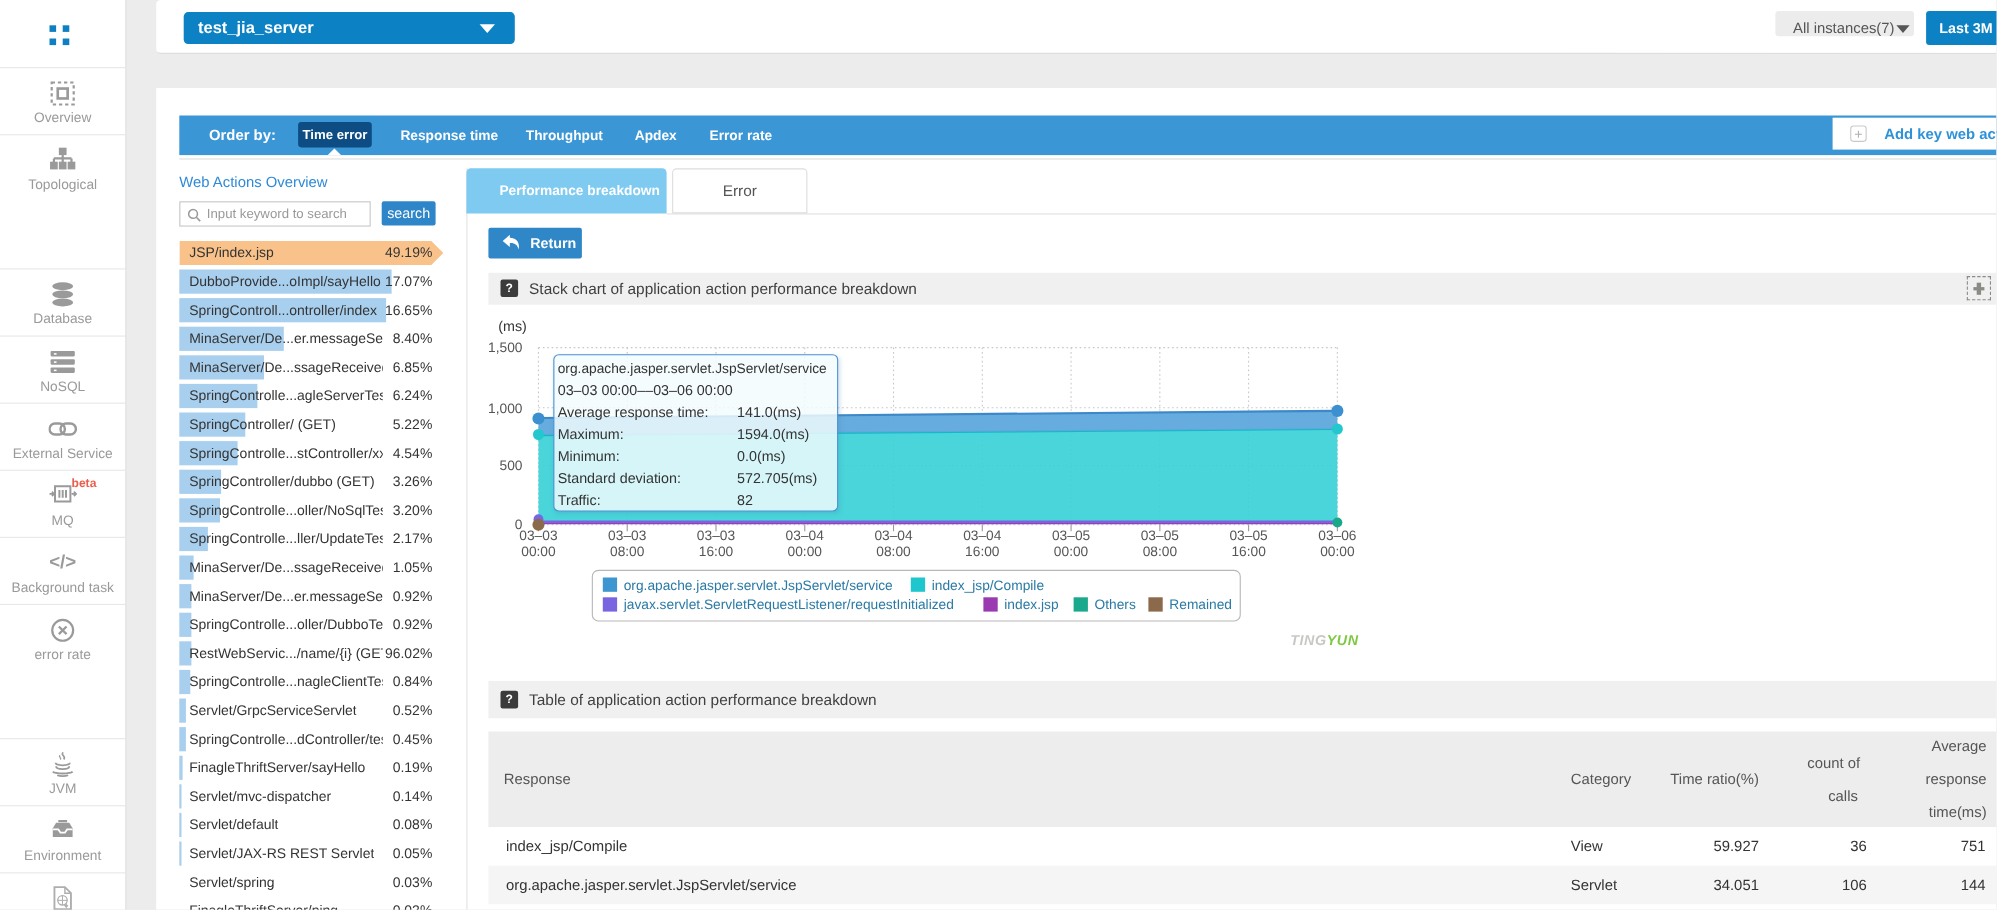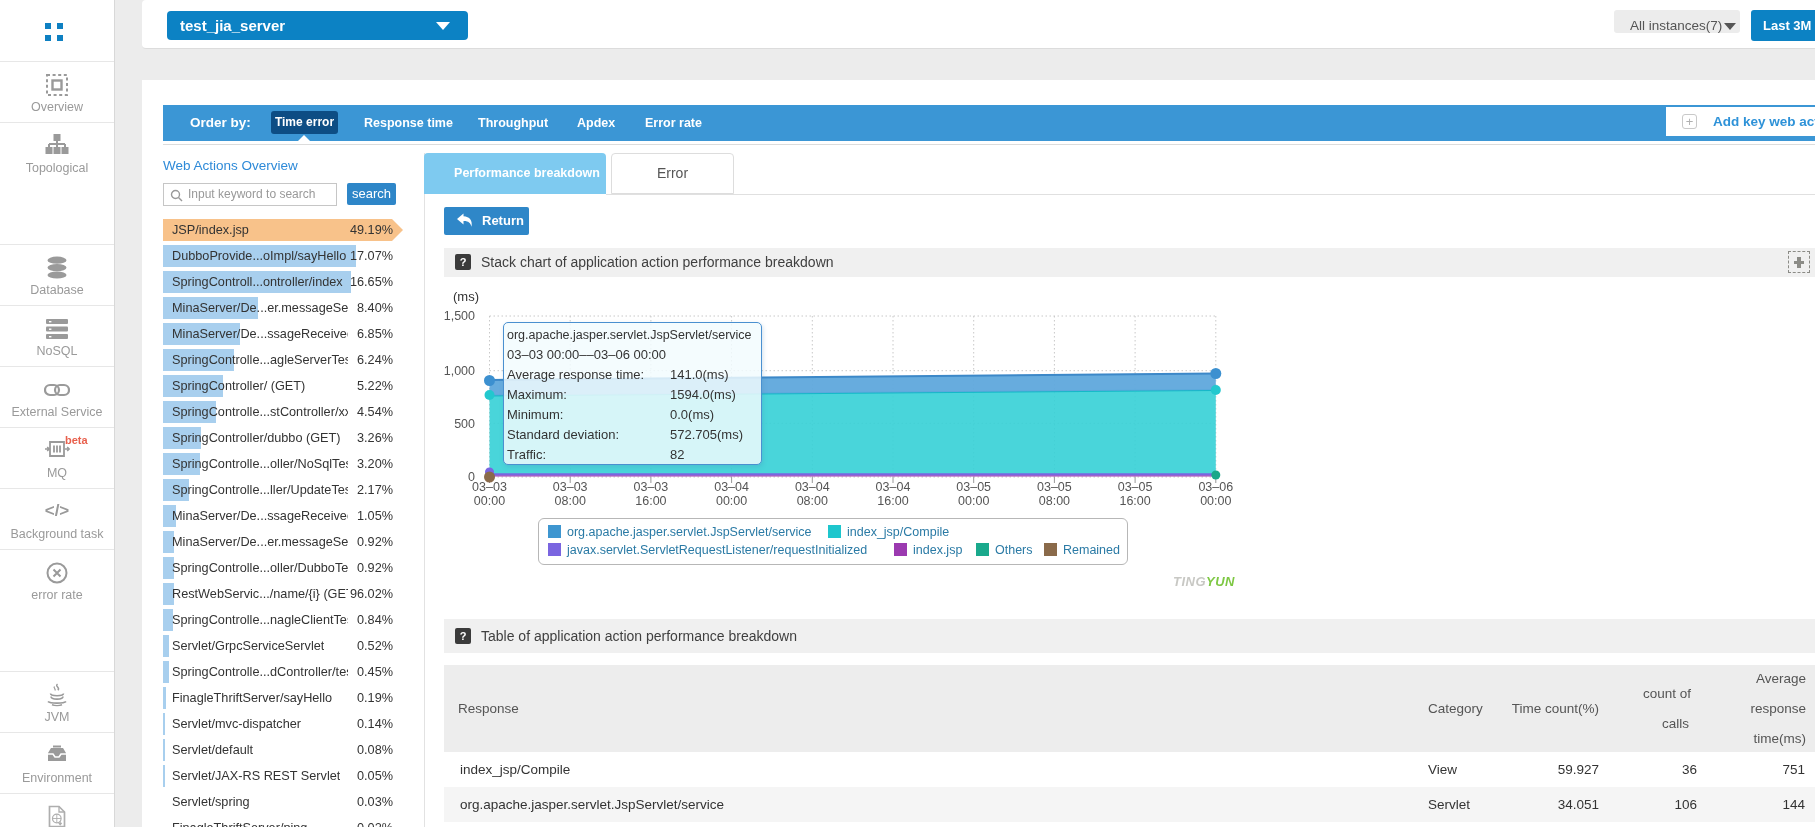--- a/index.html
+++ b/index.html
@@ -499,21 +499,21 @@
   <div id="tingyun">TING<b>YUN</b></div>
 
   <div class="secbar" style="top:539px;height:34px;line-height:34px;">
     <span class="qico" style="top:9px;">?</span>
     <span style="margin-left:37px;">Table of application action performance breakdown</span>
   </div>
 
   <div id="thead">
     <div style="left:14px; top:36px;">Response</div>
     <div style="left:984px; top:36px;">Category</div>
-    <div style="left:1000px; top:36px; width:155px; text-align:right;">Time count(%)</div>
+    <div style="left:1000px; top:36px; width:155px; text-align:right;">Time ratio(%)</div>
     <div style="left:1100px; top:21px; width:147px; text-align:right;">count of</div>
     <div style="left:1100px; top:51px; width:145px; text-align:right;">calls</div>
     <div style="left:1200px; top:6px; width:162px; text-align:right;">Average</div>
     <div style="left:1200px; top:36px; width:162px; text-align:right;">response</div>
     <div style="left:1200px; top:66px; width:162px; text-align:right;">time(ms)</div>
   </div>
   <div class="trow" style="top:672px; background:#fff;">
     <div style="left:16px;">index_jsp/Compile</div>
     <div style="left:984px;">View</div>
     <div style="left:1000px; width:155px; text-align:right;">59.927</div>

